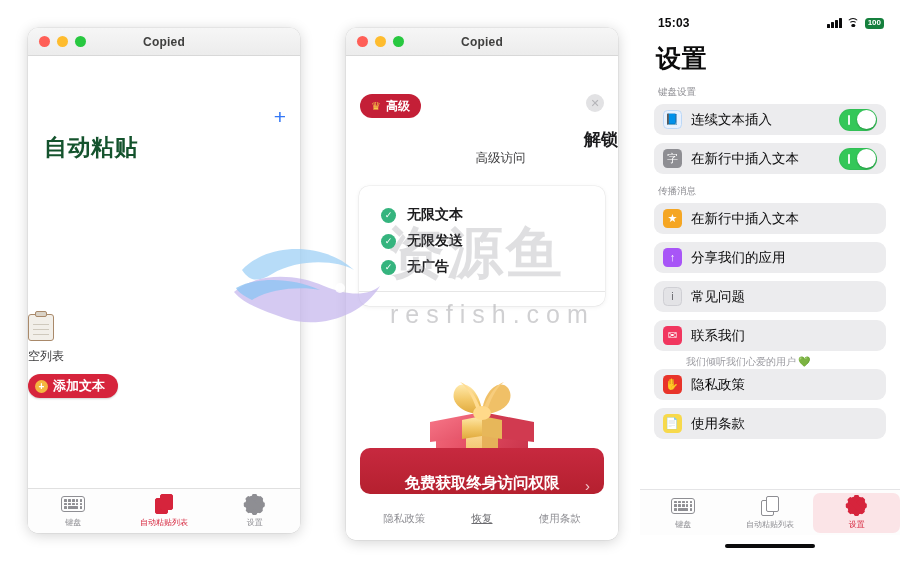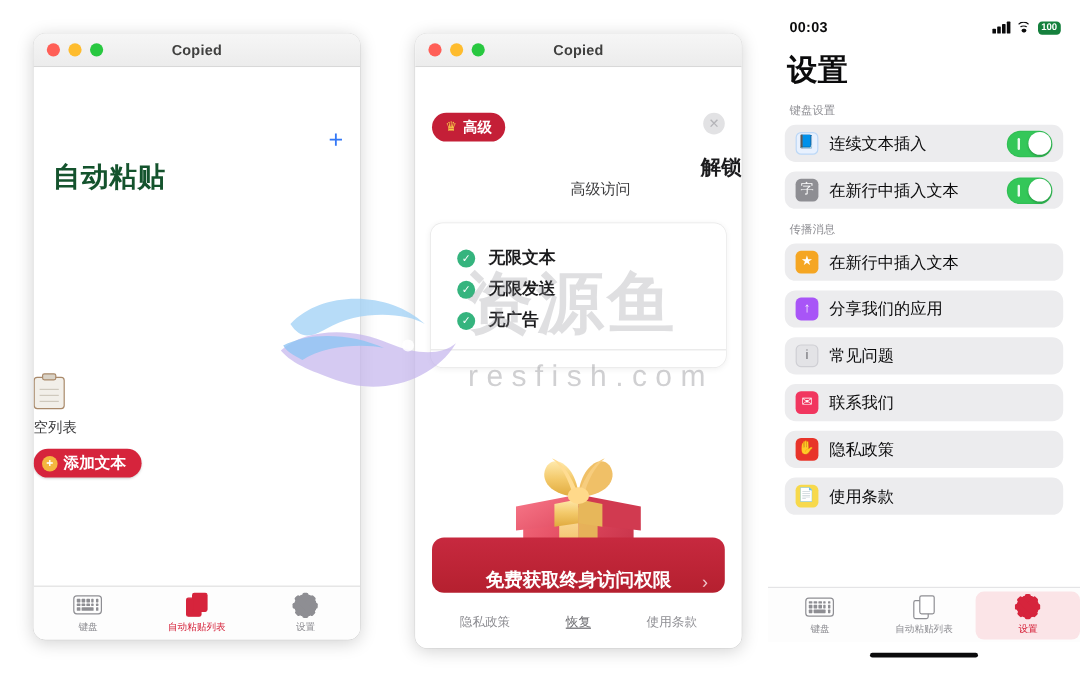--- a/index.html
+++ b/index.html
@@ -410,21 +410,21 @@
       <div class="p2-foot">
         <span>隐私政策</span>
         <span class="underline">恢复</span>
         <span>使用条款</span>
       </div>
     </div>
   </div>
 
   <div id="p3">
     <div class="statusbar">
-      <div class="sb-time">00:03</div>
+      <div class="sb-time">15:03</div>
       <div class="sb-right">
         <div class="bars">
             <i></i>
             <i></i>
             <i></i>
             <i></i>
           </div>
         <div class="wifi">
           <span class="w1"></span>
             <span class="w2"></span>
@@ -465,20 +465,21 @@
     </div>
 
     <div class="cell">
       <span class="app-icon ic-gray2">i</span>
       <span class="cell-label">常见问题</span>
     </div>
     <div class="cell">
       <span class="app-icon ic-pink">✉</span>
       <span class="cell-label">联系我们</span>
     </div>
+    <div class="cell-sub">我们倾听我们心爱的用户 💚</div>
     <div class="cell">
       <span class="app-icon ic-red">✋</span>
       <span class="cell-label">隐私政策</span>
     </div>
     <div class="cell">
       <span class="app-icon ic-yellow">📄</span>
       <span class="cell-label">使用条款</span>
     </div>
 
     <div class="p3-tabbar">

